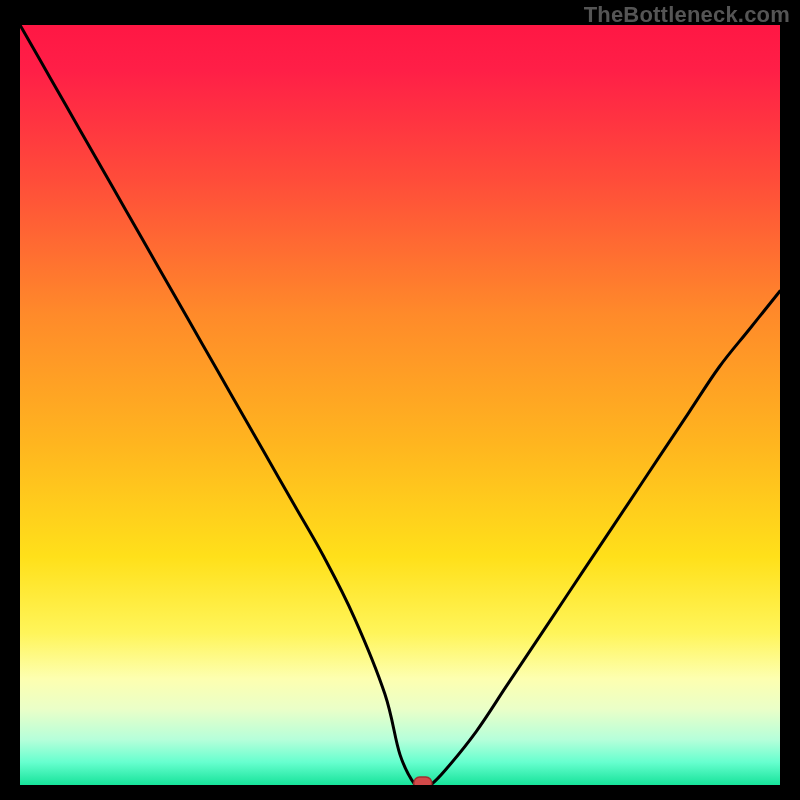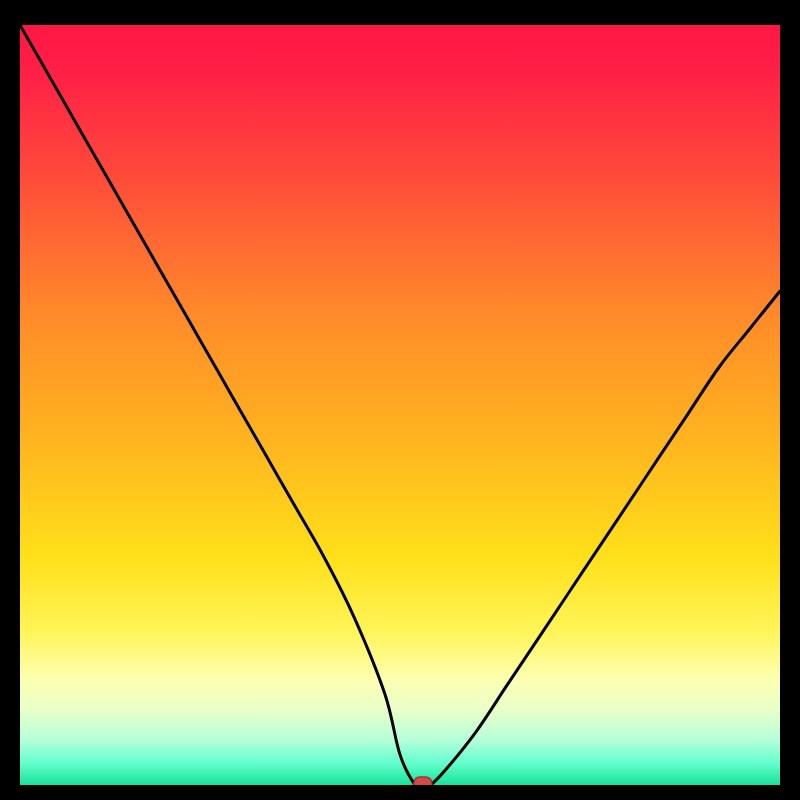--- a/index.html
+++ b/index.html
@@ -35,20 +35,21 @@
     height: 760px;
   }
   svg {
     display: block;
   }
 </style>
 </head>
 <body>
 
 <div class="frame">
+  <div class="watermark">TheBottleneck.com</div>
 
   <div class="plot-wrap">
     <svg id="chart-svg" width="760" height="760" viewBox="0 0 760 760" preserveAspectRatio="none">
       <defs>
         <linearGradient id="bg-grad" x1="0" y1="0" x2="0" y2="1">
             <stop offset="0%" stop-color="#ff1744"></stop>
             <stop offset="6%" stop-color="#ff1f47"></stop>
             <stop offset="20%" stop-color="#ff4b3a"></stop>
             <stop offset="38%" stop-color="#ff8a2a"></stop>
             <stop offset="55.00000000000001%" stop-color="#ffb51f"></stop>

